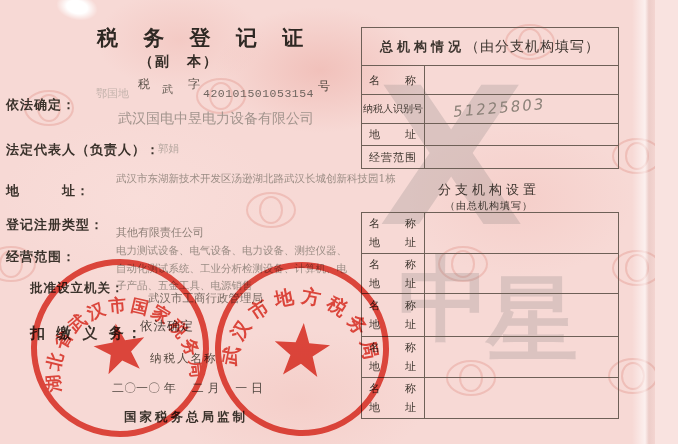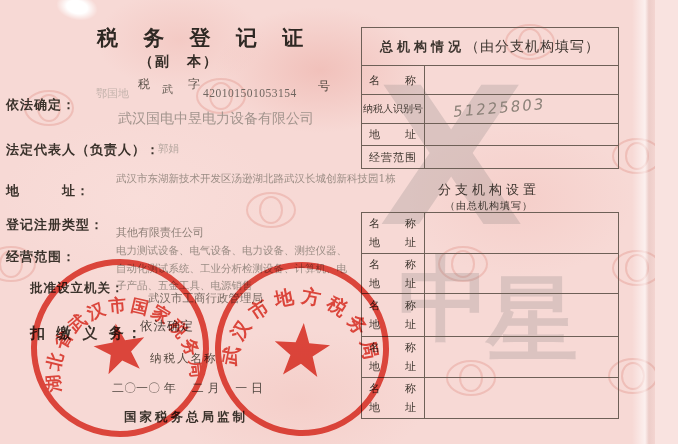--- a/index.html
+++ b/index.html
@@ -65,21 +65,21 @@
   <div class="wm" style="left:486px;top:258px;font-size:92px">星</div>
 
   <div class="t title" style="left:97px;top:24px">税 务 登 记 证</div>
   <div class="t subtitle" style="left:139px;top:53px">（副　本）</div>
 
   <div>
     <span class="t" style="left:96px;top:86px;font-size:11px;color:#c4b3ac">鄂国地</span>
     <span class="t" style="left:138px;top:76px;font-size:12px;color:#5a5048">税</span>
     <span class="t" style="left:162px;top:82px;font-size:11px;color:#6c625a">武</span>
     <span class="t" style="left:188px;top:76px;font-size:12px;color:#5a5048">字</span>
-    <span class="t" style="left:203px;top:87px;font-size:11.5px;color:#6f655f;font-family:Liberation Serif, serif;letter-spacing:.5px">420101501053154</span>
+    <span class="t" style="left:203px;top:87px;font-size:11.5px;color:#6f655f;font-family:Liberation Mono, monospace;letter-spacing:.5px">420101501053154</span>
     <span class="t" style="left:318px;top:78px;font-size:12px;color:#4e453e">号</span>
   </div>
 
   <div class="t lbl" style="left:6px;top:96px">依法确定：</div>
   <div class="t faint" style="left:118px;top:110px;font-size:14px">武汉国电中昱电力设备有限公司</div>
 
   <div class="t lbl" style="left:6px;top:141px">法定代表人（负责人）：</div>
   <div class="t" style="left:158px;top:142px;font-size:10.5px;color:#b5a79f">郭娟</div>
 
   <div class="t lbl" style="left:6px;top:182px">地　　　址：</div>

